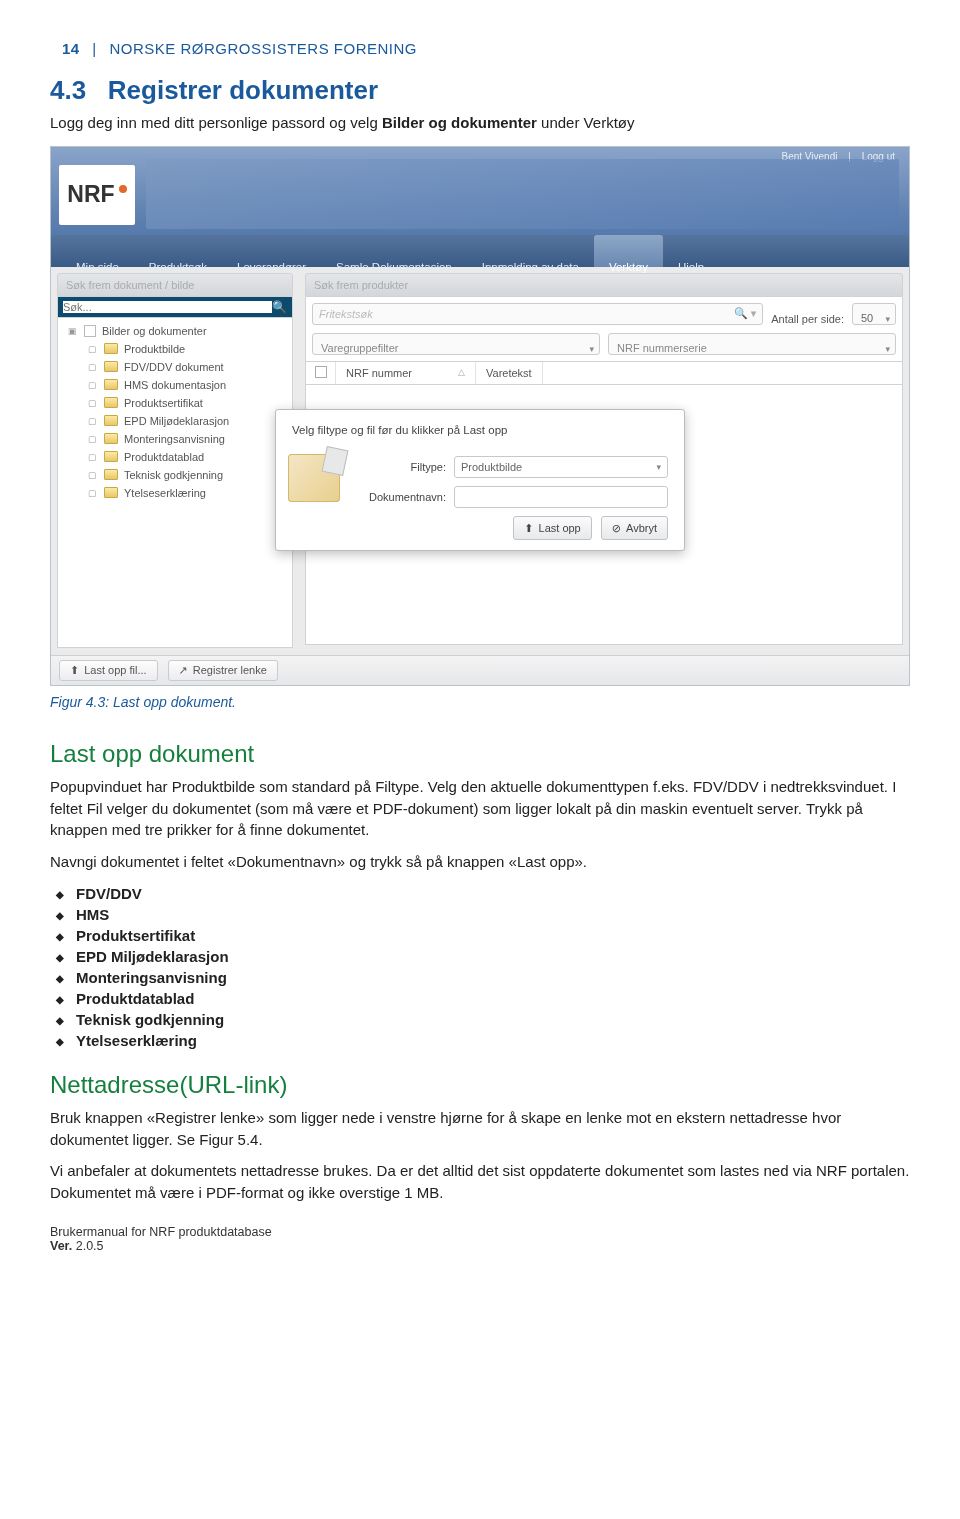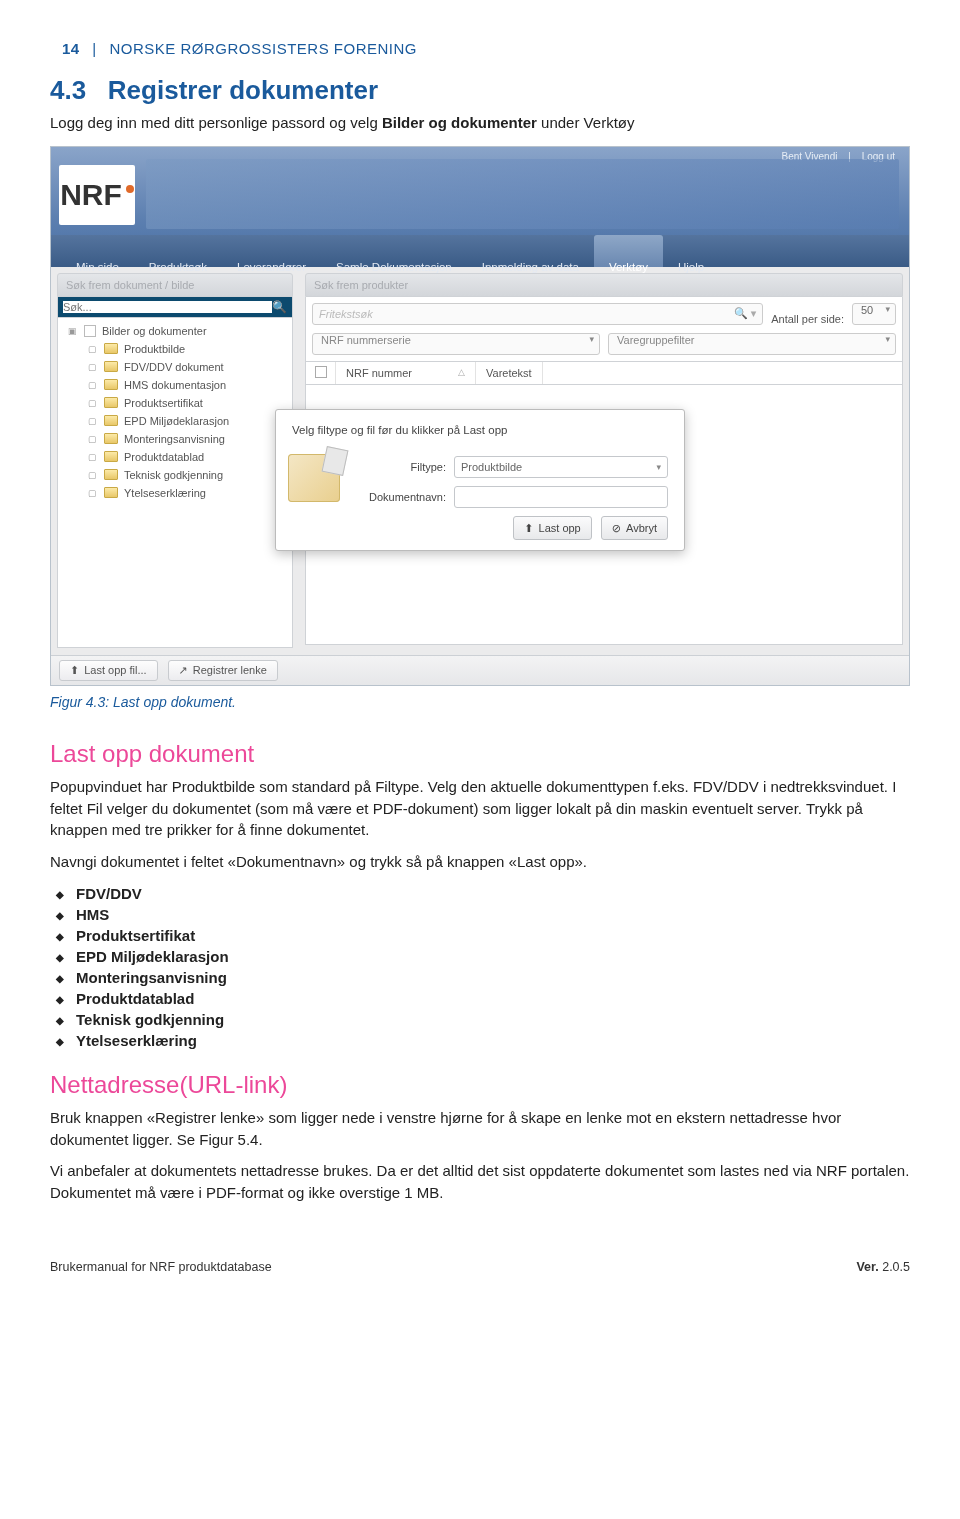--- a/index.html
+++ b/index.html
@@ -13,26 +13,26 @@
     font-size: 14px;
   }
   .page-header { color: #1a5a9c; font-size: 15px; letter-spacing: 0.5px; margin-bottom: 18px; margin-left: 12px; }
   .page-header .num { font-weight: 600; }
   .page-header .sep { margin: 0 8px; color: #1a5a9c; }
   .page-header .title { font-weight: 400; }
   .h2 { color: #1a5a9c; font-size: 26px; font-weight: 700; margin-bottom: 6px; }
   .intro { font-size: 15px; line-height: 1.45; margin-bottom: 12px; }
   .b { font-weight: 700; }
   .fig-caption { color: #1a5a9c; font-style: italic; font-size: 14px; margin: 8px 0 30px 0; }
-  .h3 { font-size: 24px; font-weight: 500; margin: 10px 0 8px 0; color: #ec4899; }
+  .h3 { font-size: 24px; font-weight: 500; margin: 10px 0 8px 0; color: #15803d; }
   .para { font-size: 15px; line-height: 1.45; margin-bottom: 10px; }
   ul.doc-list { list-style: none; padding-left: 26px; margin: 8px 0 20px 0; font-size: 15px; font-weight: bold; }
   ul.doc-list li { position: relative; padding: 2px 0; }
   ul.doc-list li::before { content: "◆"; position: absolute; left: -20px; font-size: 10px; top: 6px; }
-  .footer { display: flex; justify-content: space-between; font-size: 12.5px; color: #333; margin-top: 56px; }
+  .footer { display: flex; justify-content: space-between; font-size: 12.5px; color: #333; margin-top: 21px; flex-direction: column; }
 
   
   .shot {
     border: 1px solid #b8c2cc;
     background: #f5f6f7;
     width: 100%;
     height: 540px;
     position: relative;
     overflow: hidden;
     font-size: 11px;
@@ -42,21 +42,21 @@
     height: 120px;
     background: linear-gradient(180deg, #8aa4c9 0%, #5c7fb0 60%, #486fa3 100%);
     position: relative;
   }
   .shot .user-line { position: absolute; right: 10px; top: 4px; color: #e6edf5; font-size: 10px; }
   .shot .user-line span { margin: 0 4px; }
   .shot .logo {
     position: absolute; left: 8px; top: 18px; width: 76px; height: 60px;
     background: #fff; border-radius: 2px;
     display: flex; align-items: center; justify-content: center;
-    font-family: Arial, sans-serif; font-weight: 900; font-size: 30px; color: #333;
+    font-family: Arial, sans-serif; font-weight: 900; font-size: 23px; color: #333;
   }
   .shot .logo .dot { width: 8px; height: 8px; background: #e06a2a; border-radius: 50%; display: inline-block; margin-left: 4px; position: relative; top: -6px; }
   .shot .people {
     position: absolute; left: 95px; top: 12px; right: 10px; height: 70px;
     background: linear-gradient(90deg, #7a99c2 0%, #6b8cbd 50%, #5a7eb3 100%);
     border-radius: 2px; opacity: 0.55;
   }
   .shot nav {
     position: absolute; bottom: 0; left: 0; right: 0; height: 32px;
     background: linear-gradient(180deg, #55749e 0%, #3a5b86 100%);
@@ -101,21 +101,21 @@
   .rp-top { background: #fff; border: 1px solid #cfd2d6; border-top: none; padding: 6px; }
   .rp-row1 { display: flex; align-items: center; gap: 8px; }
   .fritext {
     flex: 1; border: 1px solid #ccc; background: #fafafa; height: 22px;
     display: flex; align-items: center; padding: 0 6px; color: #bbb; font-style: italic;
     border-radius: 3px; justify-content: space-between;
   }
   .fritext .mag { font-style: normal; color: #aaa; }
   .antall { font-size: 11px; color: #555; margin-top: 10px; }
   .sel {
-    border: 1px solid #ccc; height: 22px; display: inline-flex; align-items: flex-start;
+    border: 1px solid #ccc; height: 22px; display: inline-flex; align-items: flex-end;
     padding: 0 18px 0 8px; border-radius: 3px; position: relative; background: #fafafa;
     min-width: 44px; color: #666;
   }
   .sel::after { content: "▾"; position: absolute; right: 5px; font-size: 9px; color: #888; }
   .rp-row2 { display: flex; gap: 8px; margin-top: 8px; }
   .rp-row2 .sel { flex: 1; color: #888; }
 
   .grid-head {
     background: #fff; border: 1px solid #cfd2d6; border-top: none;
     display: flex; 
@@ -287,24 +287,24 @@
             <span>Fritekstsøk</span>
             <span class="mag">🔍 ▾</span>
           </div>
           <span class="antall">Antall per side:</span>
           <span class="sel">
               <span>50</span>
             </span>
         </div>
         <div class="rp-row2">
           <span class="sel">
-              <span>NRF nummerserie</span>
+              <span>Varegruppefilter</span>
             </span>
           <span class="sel">
-              <span>Varegruppefilter</span>
+              <span>NRF nummerserie</span>
             </span>
         </div>
       </div>
       <div class="grid-head">
         <div class="chk-col"><span class="chk"></span></div>
         <div class="col col1">
             <span>NRF nummer</span>
             <span class="arrow">△</span>
           </div>
         <div class="col">Varetekst</div>

